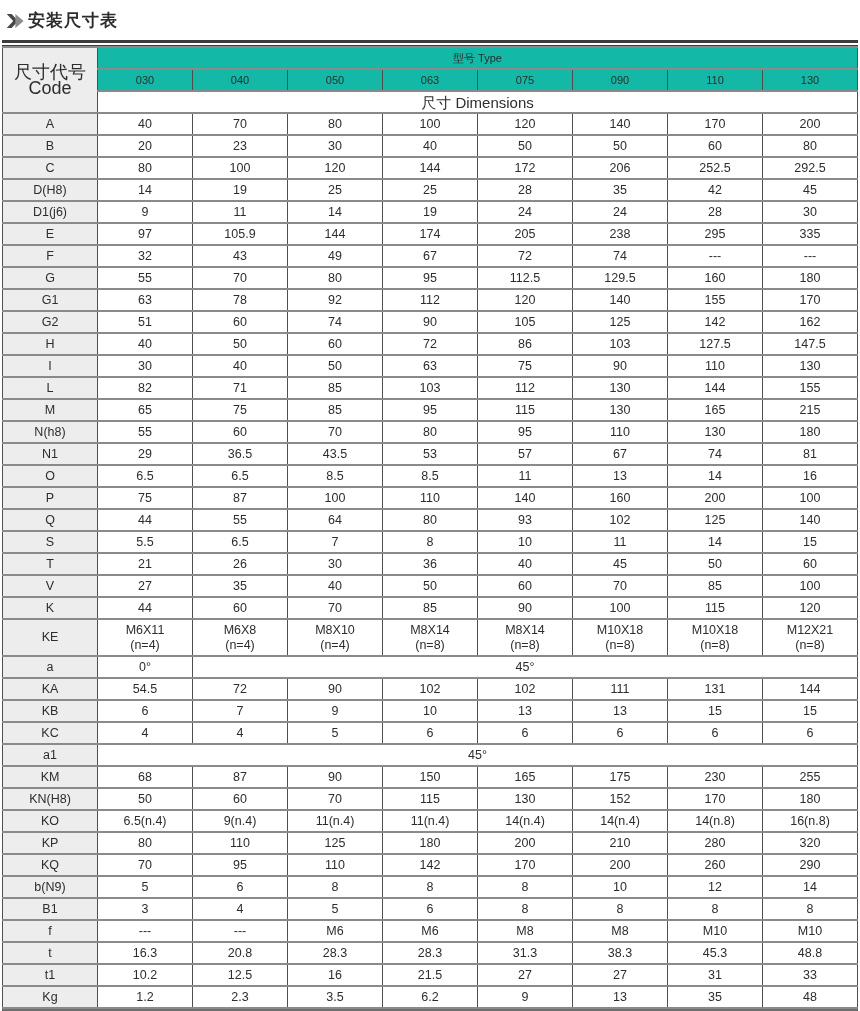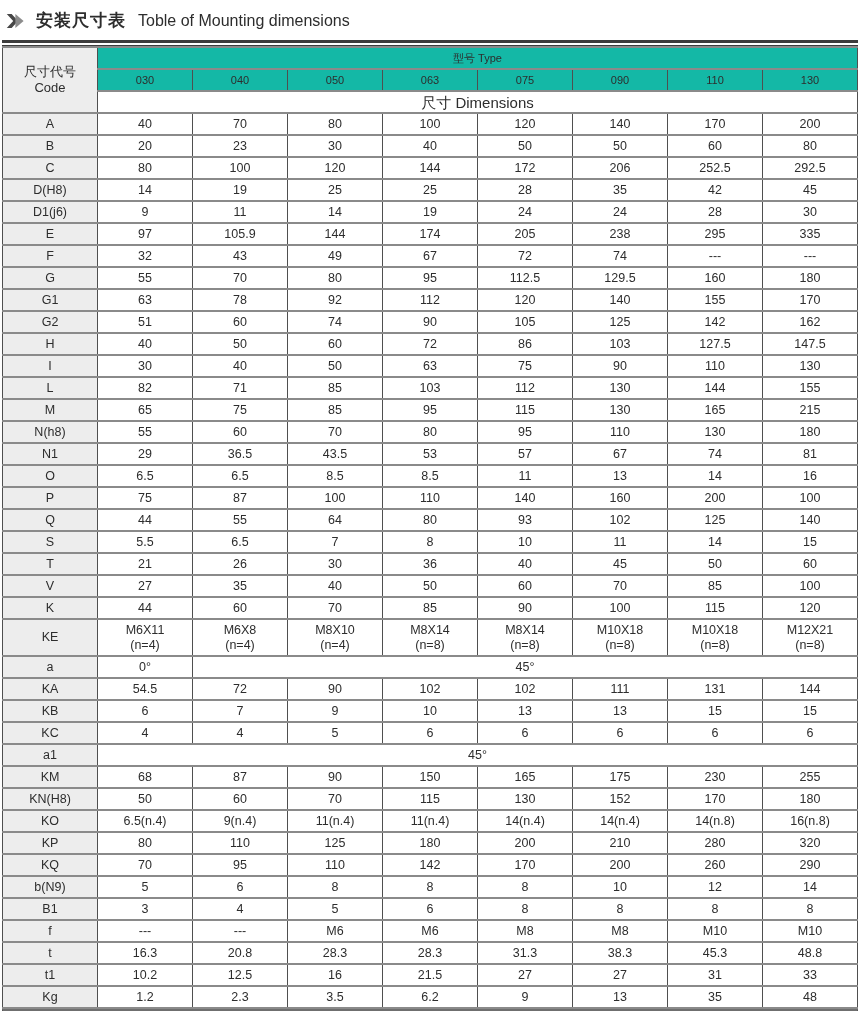--- a/index.html
+++ b/index.html
@@ -6,21 +6,21 @@
   body {
     width:860px; height:1011px;
     background:#ffffff;
     font-family:"Liberation Sans","DejaVu Sans",sans-serif;
     color:#2d2d2d;
     -webkit-font-smoothing:antialiased;
   }
   .page { box-sizing:border-box; width:860px; padding:4px 2px 0 2px; }
 
   
-  .title-bar { display:flex; align-items:center; gap:12px; padding:5px 4px 8px 4px; }
+  .title-bar { display:flex; gap:4px; padding:5px 4px 8px 4px; }
   .title-icon { display:inline-flex; align-items:center; }
   .title-zh { font-size:17px; font-weight:bold; letter-spacing:1px; }
   .title-en { font-size:16px; }
 
   
   .top-rule { border-top:3px solid #3c3c3c; border-bottom:1px solid #3c3c3c; height:2px; }
 
   
   table.dim-table {
     width:100%;
@@ -36,21 +36,21 @@
     border-top:2px solid #8a8a8a;
     border-bottom:2px solid #8a8a8a;
     text-align:center;
     vertical-align:middle;
     font-size:12.5px;
     font-weight:normal;
     line-height:15px;
     padding:2.5px 2px;
   }
   .dim-table thead th.hdr { background:#14b8a6; font-size:11px; }
-  .dim-table thead th.code-th { background:#ededed; font-size:13px; line-height:16px; }
+  .dim-table thead th.code-th { background:#ededed; font-size:18px; line-height:16px; }
   .dim-table thead th.dim-th { background:#ffffff; font-size:15px; }
   .dim-table tbody td.code-cell { background:#ededed; }
   .dim-table tbody td.val { background:#ffffff; white-space:pre-line; }
 
   
   .note-band {
     background:#e9e9e9;
     border-left:1px solid #4f4f4f;
     border-right:1px solid #4f4f4f;
     border-top:2px solid #6f6f6f;
@@ -66,21 +66,20 @@
 <div class="page">
 
   <div class="title-bar">
     <span class="title-icon">
       <svg width="18" height="16" viewBox="0 0 23 19" aria-hidden="true">
         <path d="M1 0.5 h6.2 l8.2 9 -8.2 9 H1 l8.2 -9 Z" fill="#474747"></path>
         <path d="M12 0.5 l10.5 9 -10.5 9 Z" fill="#8c8c8c"></path>
       </svg>
     </span>
     <span class="title-zh">安装尺寸表</span>
-    <span class="title-en">Toble of Mounting dimensions</span>
   </div>
 
   <div class="top-rule"></div>
 
   <table class="dim-table">
     <colgroup>
       <col class="code-col">
       <col>
         <col>
         <col>

